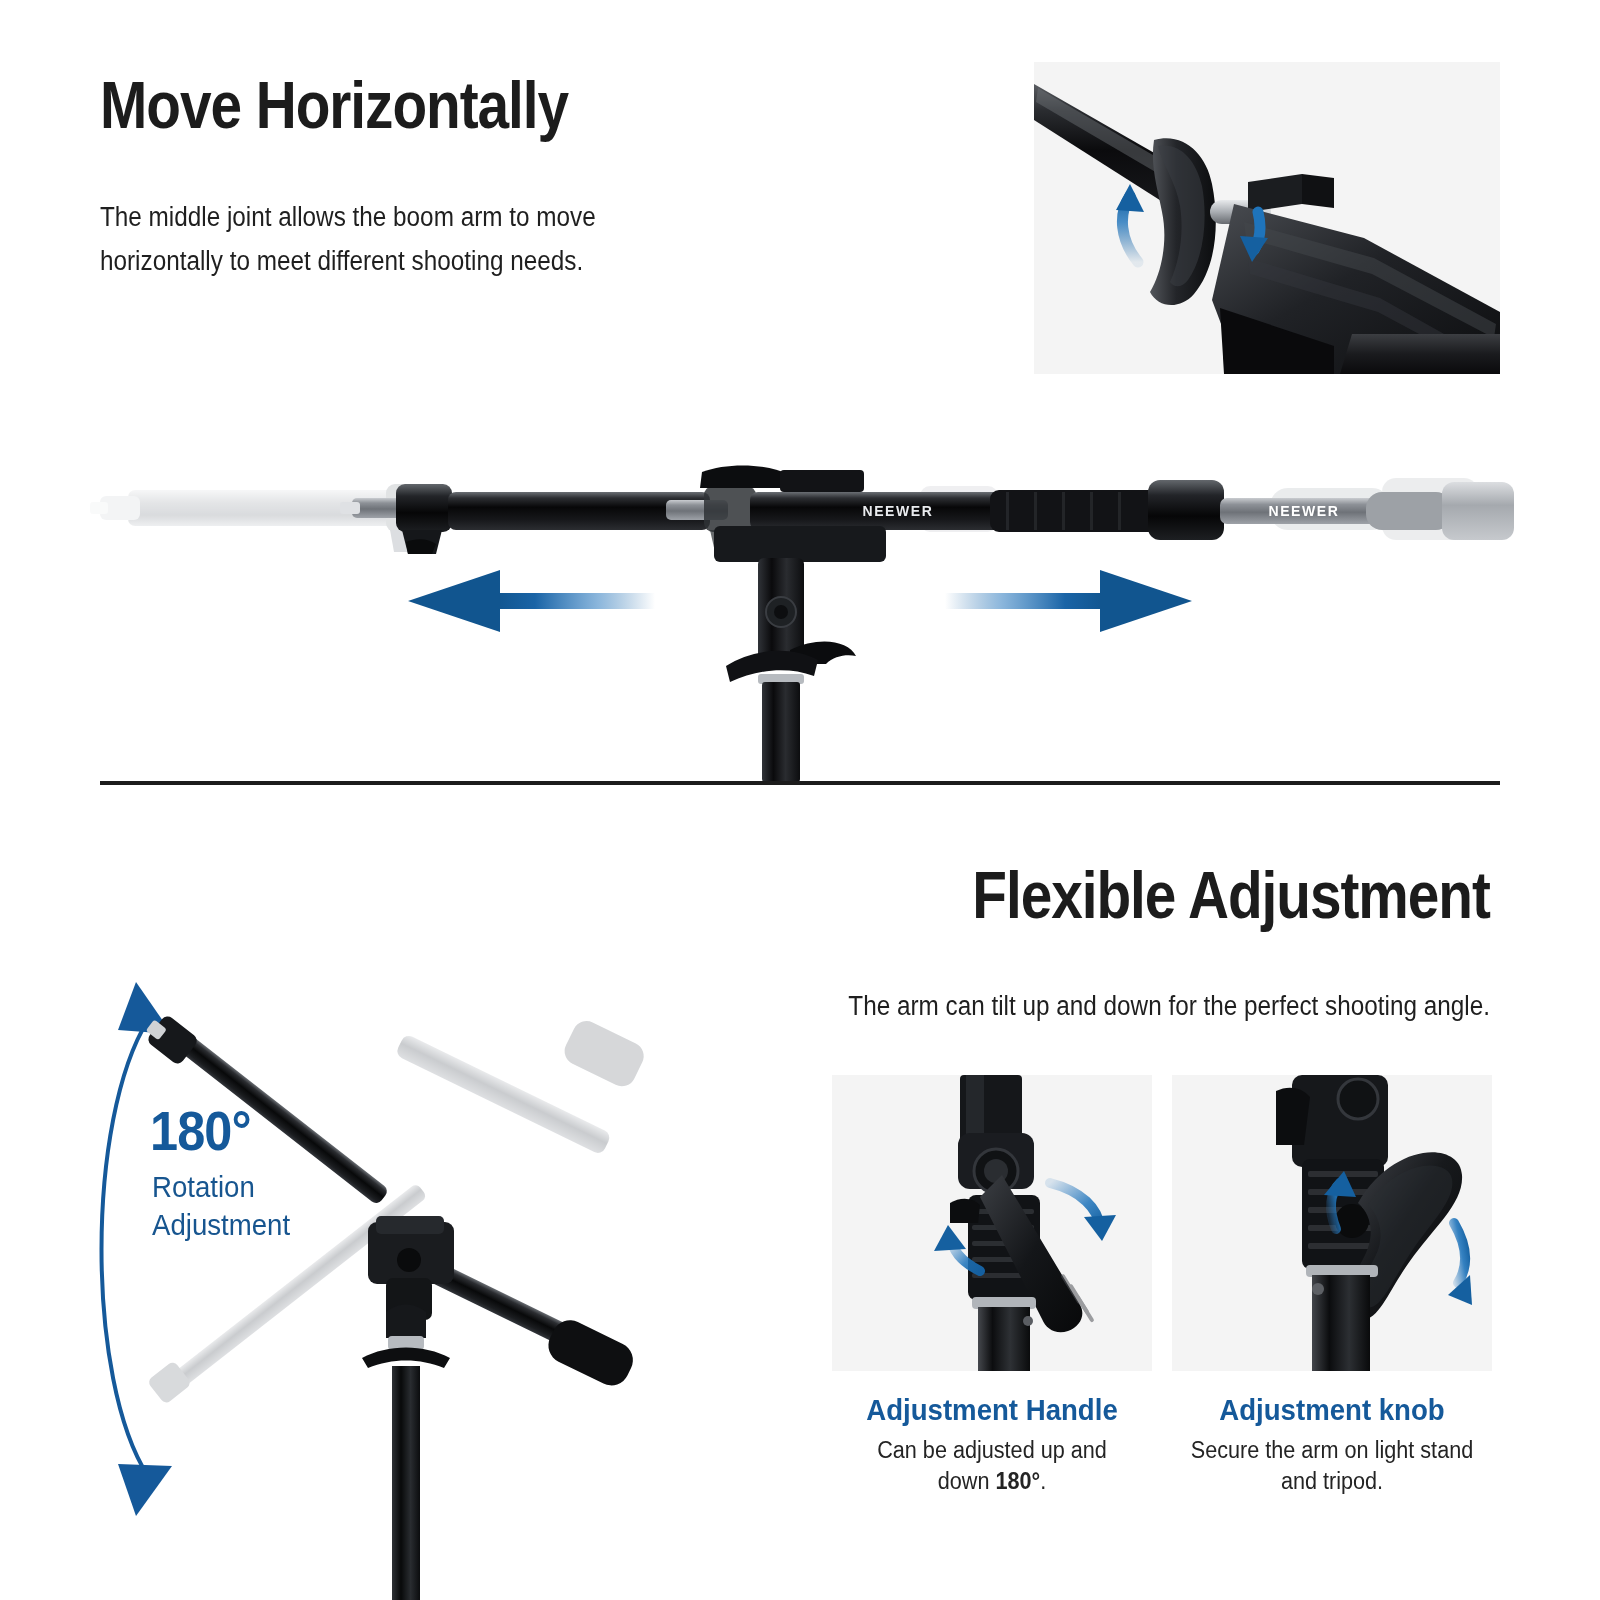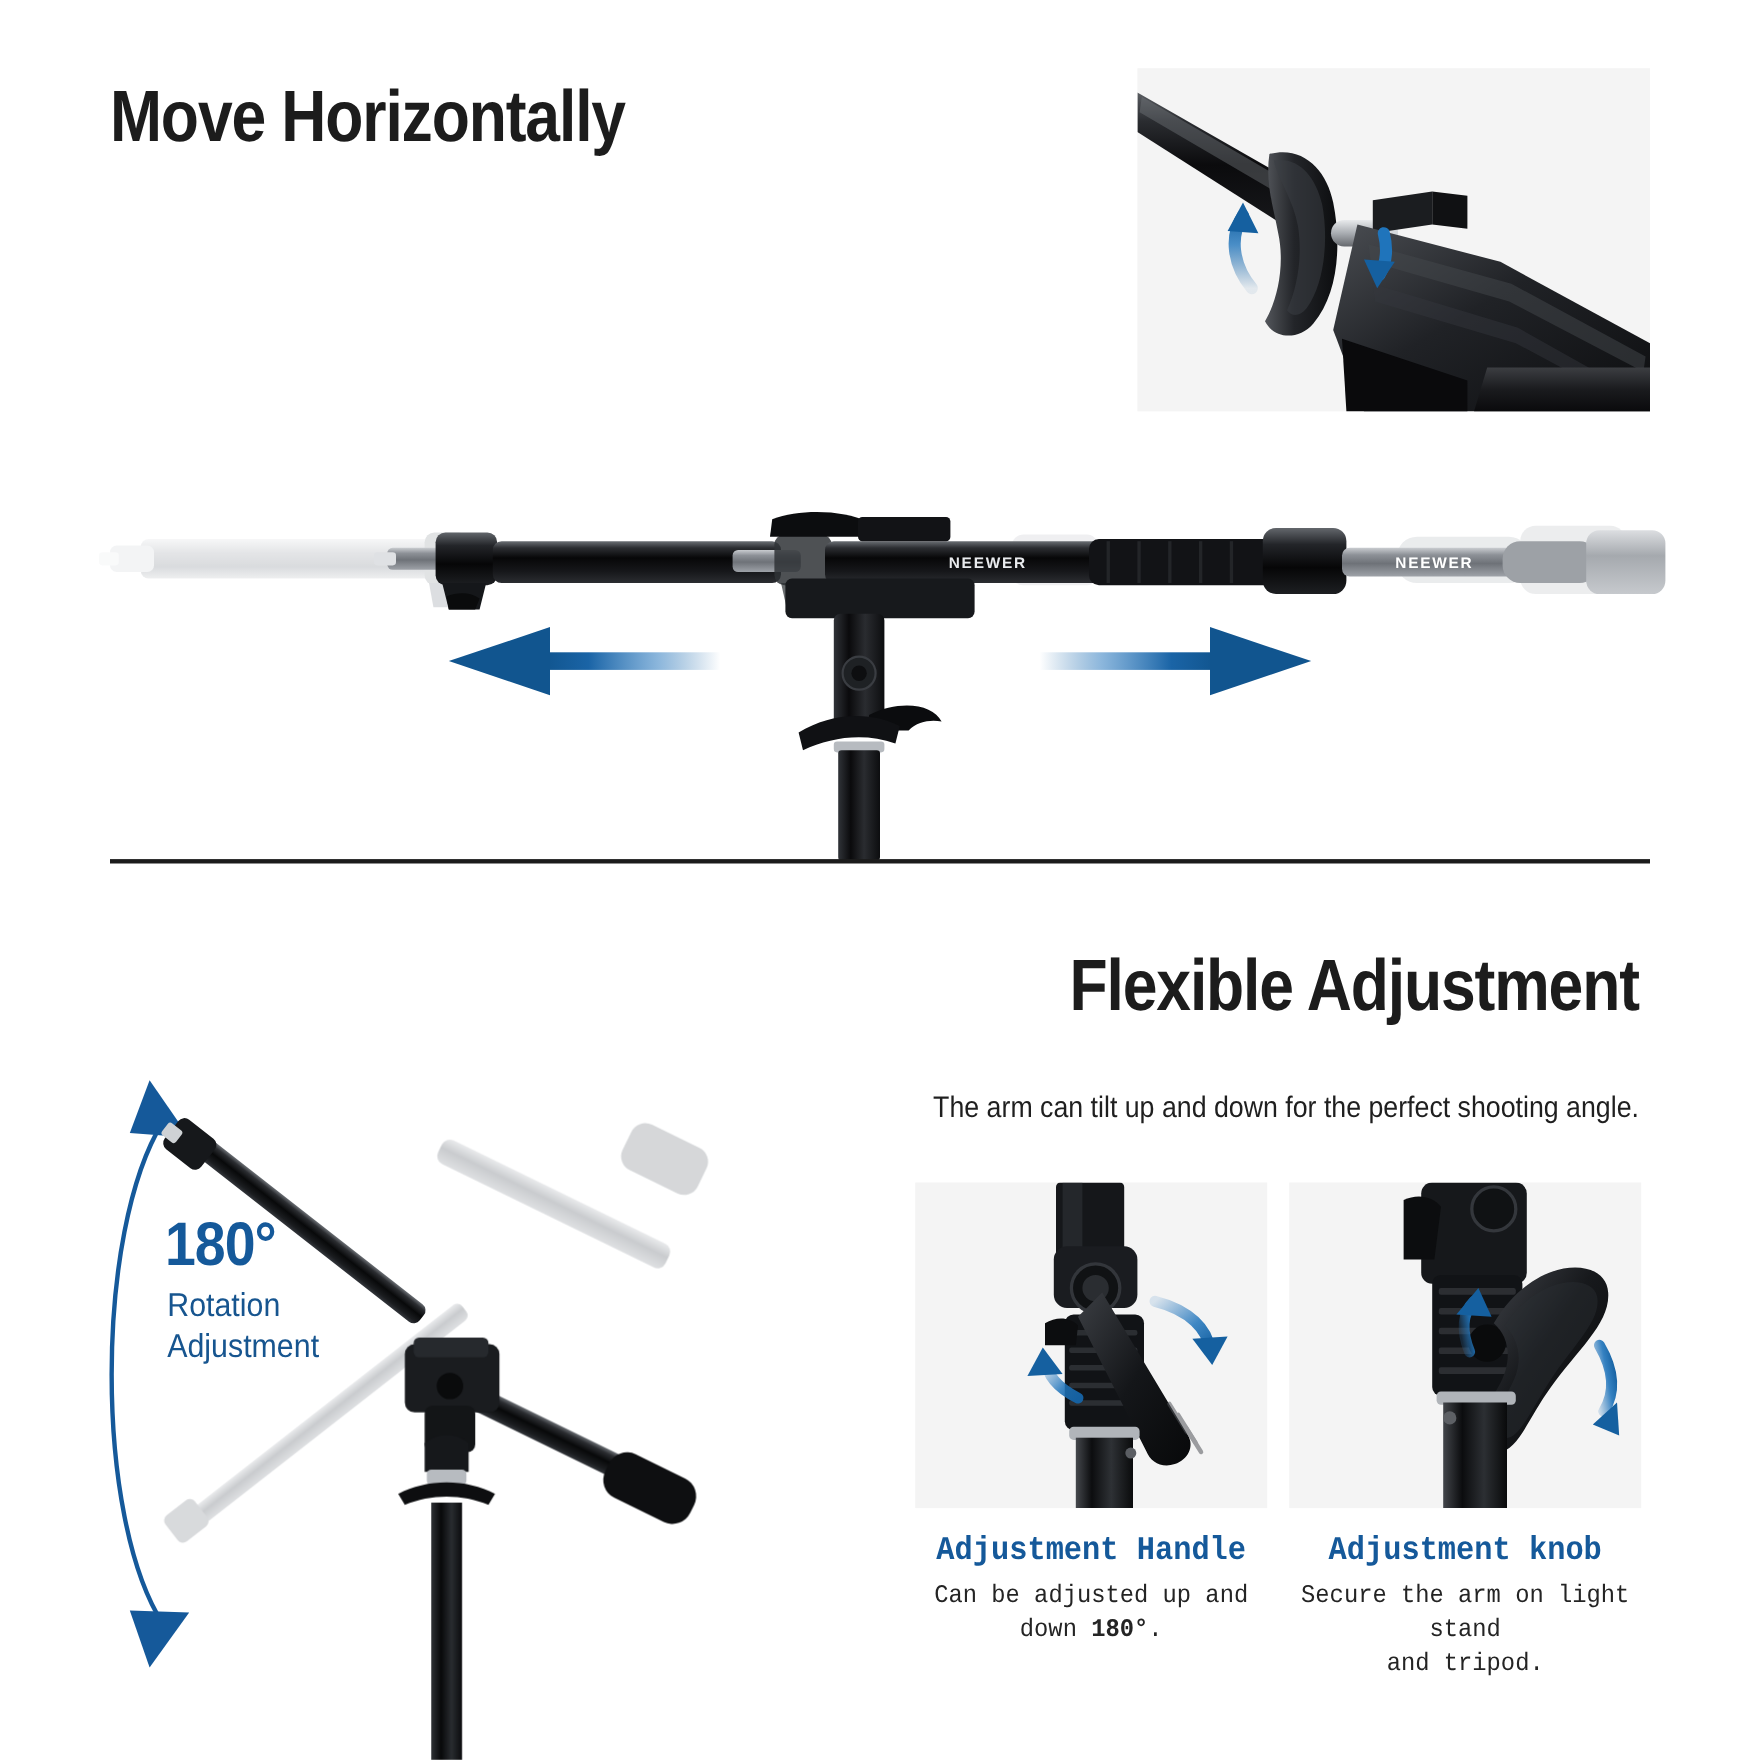--- a/index.html
+++ b/index.html
@@ -67,21 +67,21 @@
     white-space:nowrap;
   }
   .label-rot {
     position:absolute; left:152px; top:1168px;
     font-size:30px; line-height:1.28; color:#17558f;
     transform:scaleX(.92); transform-origin:left center;
     white-space:nowrap;
   }
 
   
-  .card { position:absolute; width:320px;font-family:Liberation Mono, monospace; }
+  .card { position:absolute; width:320px; }
   #card-handle { left:832px; top:1075px; }
   #card-knob   { left:1172px; top:1075px; }
 
   .card-photo {
     width:320px; height:296px; background:#f4f4f4;
     position:relative; overflow:hidden;
   }
   .card-title {
     margin-top:22px; text-align:center;
     font-size:30px; font-weight:700; color:#15599a;
@@ -96,20 +96,24 @@
 
   svg { display:block; overflow:visible; }
 </style>
 </head>
 <body>
 
 <div class="stage">
 
   <div class="h1 left" id="title-move">Move Horizontally</div>
 
+  <div id="desc-move">
+    <div class="body-txt">The middle joint allows the boom arm to move</div>
+    <div class="body-txt">horizontally to meet different shooting needs.</div>
+  </div>
 
   <div id="photo-joint">
     <svg width="466" height="312" viewBox="0 0 466 312">
       <defs>
         <linearGradient id="tubeA" x1="0" y1="0" x2="0" y2="1">
           <stop offset="0%" stop-color="#5a5d62"></stop>
           <stop offset="22%" stop-color="#2a2c30"></stop>
           <stop offset="55%" stop-color="#0b0b0d"></stop>
           <stop offset="100%" stop-color="#17181b"></stop>
         </linearGradient>

